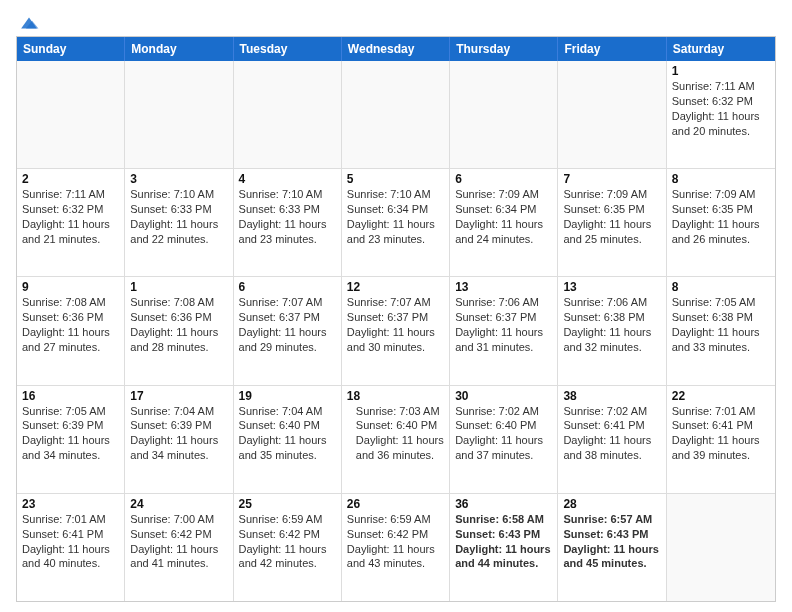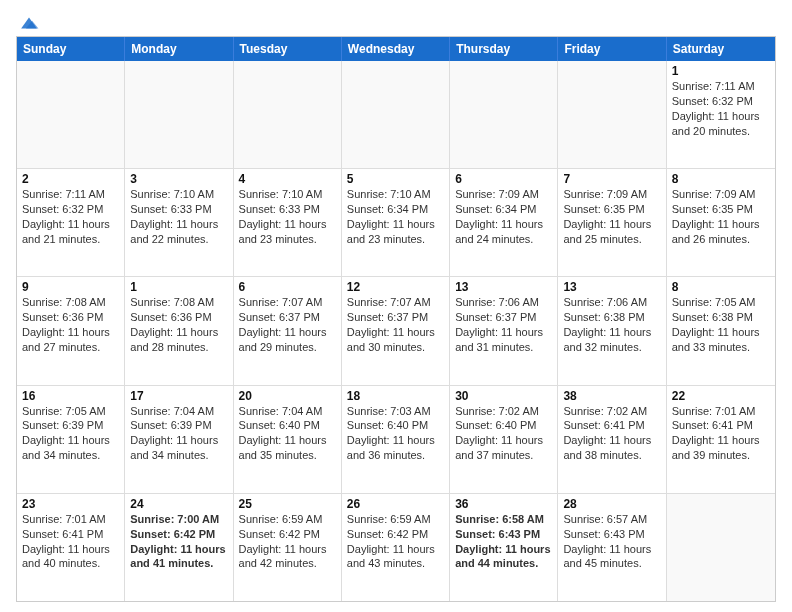--- a/index.html
+++ b/index.html
@@ -273,29 +273,29 @@
 and 34 minutes.</div>
           </div>
           <div class="cal-cell">
             <span class="day-num">17</span>
             <div class="cell-text" style="white-space: pre-line;">Sunrise: 7:04 AM
 Sunset: 6:39 PM
 Daylight: 11 hours
 and 34 minutes.</div>
           </div>
           <div class="cal-cell">
-            <span class="day-num">20</span>
+            <span class="day-num">19</span>
             <div class="cell-text" style="white-space: pre-line;">Sunrise: 7:04 AM
 Sunset: 6:40 PM
 Daylight: 11 hours
 and 35 minutes.</div>
           </div>
           <div class="cal-cell">
             <span class="day-num">18</span>
-            <div class="cell-text" style="white-space: pre-line;">Sunrise: 7:03 AM
+            <div class="cell-text" style="white-space: pre-line; margin-left: 9px;">Sunrise: 7:03 AM
 Sunset: 6:40 PM
 Daylight: 11 hours
 and 36 minutes.</div>
           </div>
           <div class="cal-cell">
             <span class="day-num">30</span>
             <div class="cell-text" style="white-space: pre-line;">Sunrise: 7:02 AM
 Sunset: 6:40 PM
 Daylight: 11 hours
 and 37 minutes.</div>
@@ -318,21 +318,21 @@
         <div class="cal-row">
           <div class="cal-cell">
             <span class="day-num">23</span>
             <div class="cell-text" style="white-space: pre-line;">Sunrise: 7:01 AM
 Sunset: 6:41 PM
 Daylight: 11 hours
 and 40 minutes.</div>
           </div>
           <div class="cal-cell">
             <span class="day-num">24</span>
-            <div class="cell-text" style="white-space: pre-line; font-weight: bold;">Sunrise: 7:00 AM
+            <div class="cell-text" style="white-space: pre-line;">Sunrise: 7:00 AM
 Sunset: 6:42 PM
 Daylight: 11 hours
 and 41 minutes.</div>
           </div>
           <div class="cal-cell">
             <span class="day-num">25</span>
             <div class="cell-text" style="white-space: pre-line;">Sunrise: 6:59 AM
 Sunset: 6:42 PM
 Daylight: 11 hours
 and 42 minutes.</div>
@@ -346,21 +346,21 @@
           </div>
           <div class="cal-cell">
             <span class="day-num">36</span>
             <div class="cell-text" style="white-space: pre-line; font-weight: bold;">Sunrise: 6:58 AM
 Sunset: 6:43 PM
 Daylight: 11 hours
 and 44 minutes.</div>
           </div>
           <div class="cal-cell">
             <span class="day-num">28</span>
-            <div class="cell-text" style="white-space: pre-line;">Sunrise: 6:57 AM
+            <div class="cell-text" style="white-space: pre-line; font-weight: bold;">Sunrise: 6:57 AM
 Sunset: 6:43 PM
 Daylight: 11 hours
 and 45 minutes.</div>
           </div>
           <div class="cal-cell empty"></div>
         </div>
       </div>
   </div>
 </div>
 

